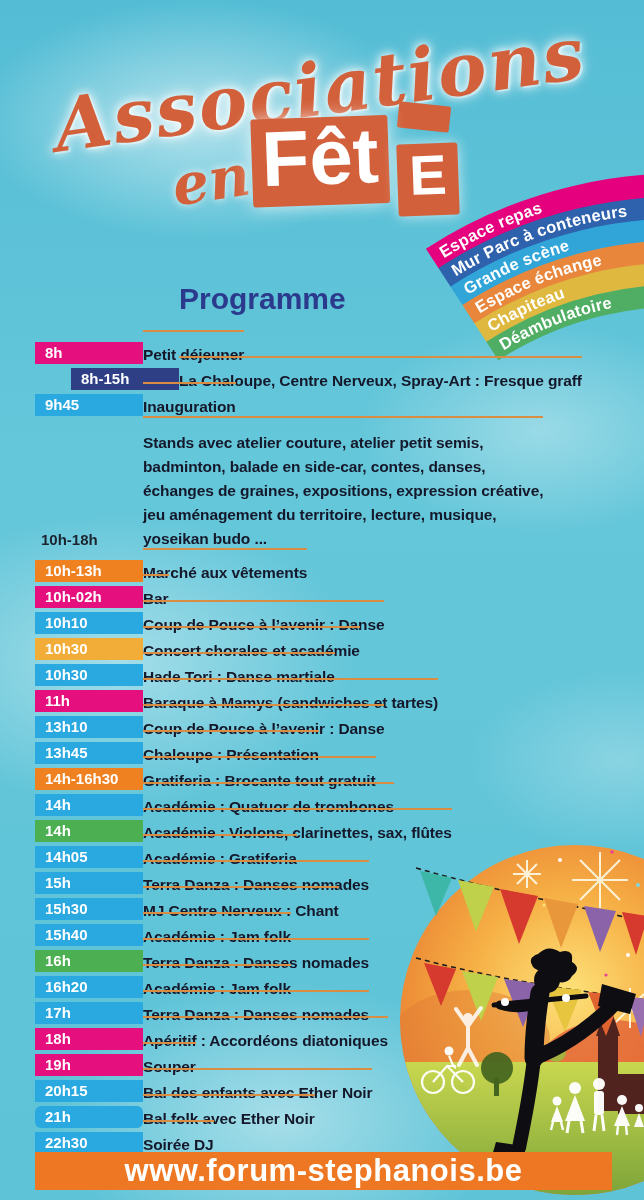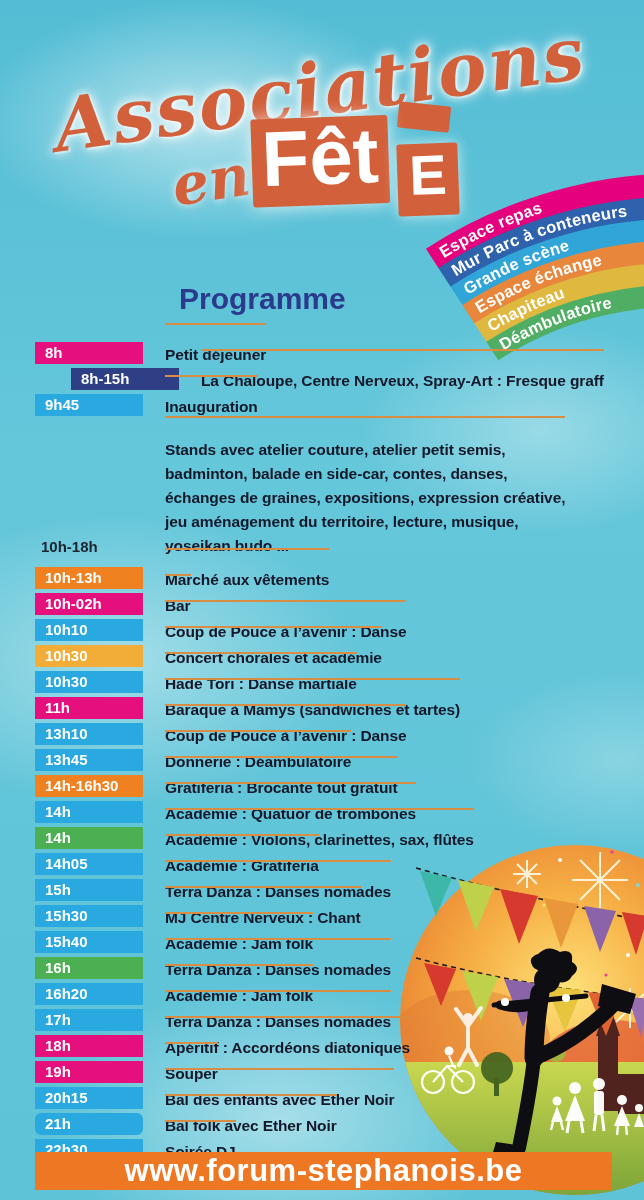--- a/index.html
+++ b/index.html
@@ -46,23 +46,23 @@
   .programme-title{position:absolute;left:179px;top:282px;z-index:3;font-size:30px;font-weight:bold;color:#2b3a8c;}
   .sched{position:absolute;left:35px;top:338px;width:606px;z-index:3;}
   .row{display:flex;align-items:flex-end;height:26px;}
   .row.multi{height:auto;padding-bottom:5px;}
   .badge{
     width:108px;height:22px;flex:none;box-sizing:border-box;
     color:#fff;font-weight:bold;font-size:15px;line-height:22px;padding-left:10px;
   }
   .badge.plain{background:transparent !important;color:#1c2430;padding-left:6px;}
   .event{
-    margin-left:22px;width:max-content;white-space:pre-line;
+    width:max-content;white-space:pre-line;
     font-weight:bold;font-size:15.5px;line-height:19px;color:#14182a;
-    border-top:2px solid #d98d43;padding-top:20px;letter-spacing:-.1px;
+    border-top:2px solid #d98d43;padding-top:13px;letter-spacing:-.1px;
   }
   .row.multi .event{line-height:24px;}
   
   .footer-bar{
     position:absolute;left:35px;top:1152px;width:577px;height:38px;z-index:4;
     background:#ed7722;display:flex;align-items:center;justify-content:center;
   }
   .footer-bar span{color:#fff;font-weight:bold;font-size:31px;letter-spacing:.5px;}
 </style>
 </head>
@@ -264,21 +264,21 @@
       <div class="event">Baraque à Mamys (sandwiches et tartes)</div>
     </div>
 
     <div class="row">
       <div class="badge" style="background: rgb(41, 169, 224);">13h10</div>
       <div class="event">Coup de Pouce à l’avenir : Danse</div>
     </div>
 
     <div class="row">
       <div class="badge" style="background: rgb(41, 169, 224);">13h45</div>
-      <div class="event">Donnerie : Déambulatoire</div>
+      <div class="event">Chaloupe : Présentation</div>
     </div>
 
     <div class="row">
       <div class="badge" style="background: rgb(240, 129, 33);">14h-16h30</div>
       <div class="event">Gratiferia : Brocante tout gratuit</div>
     </div>
 
     <div class="row">
       <div class="badge" style="background: rgb(41, 169, 224);">14h</div>
       <div class="event">Académie : Quatuor de trombones</div>

